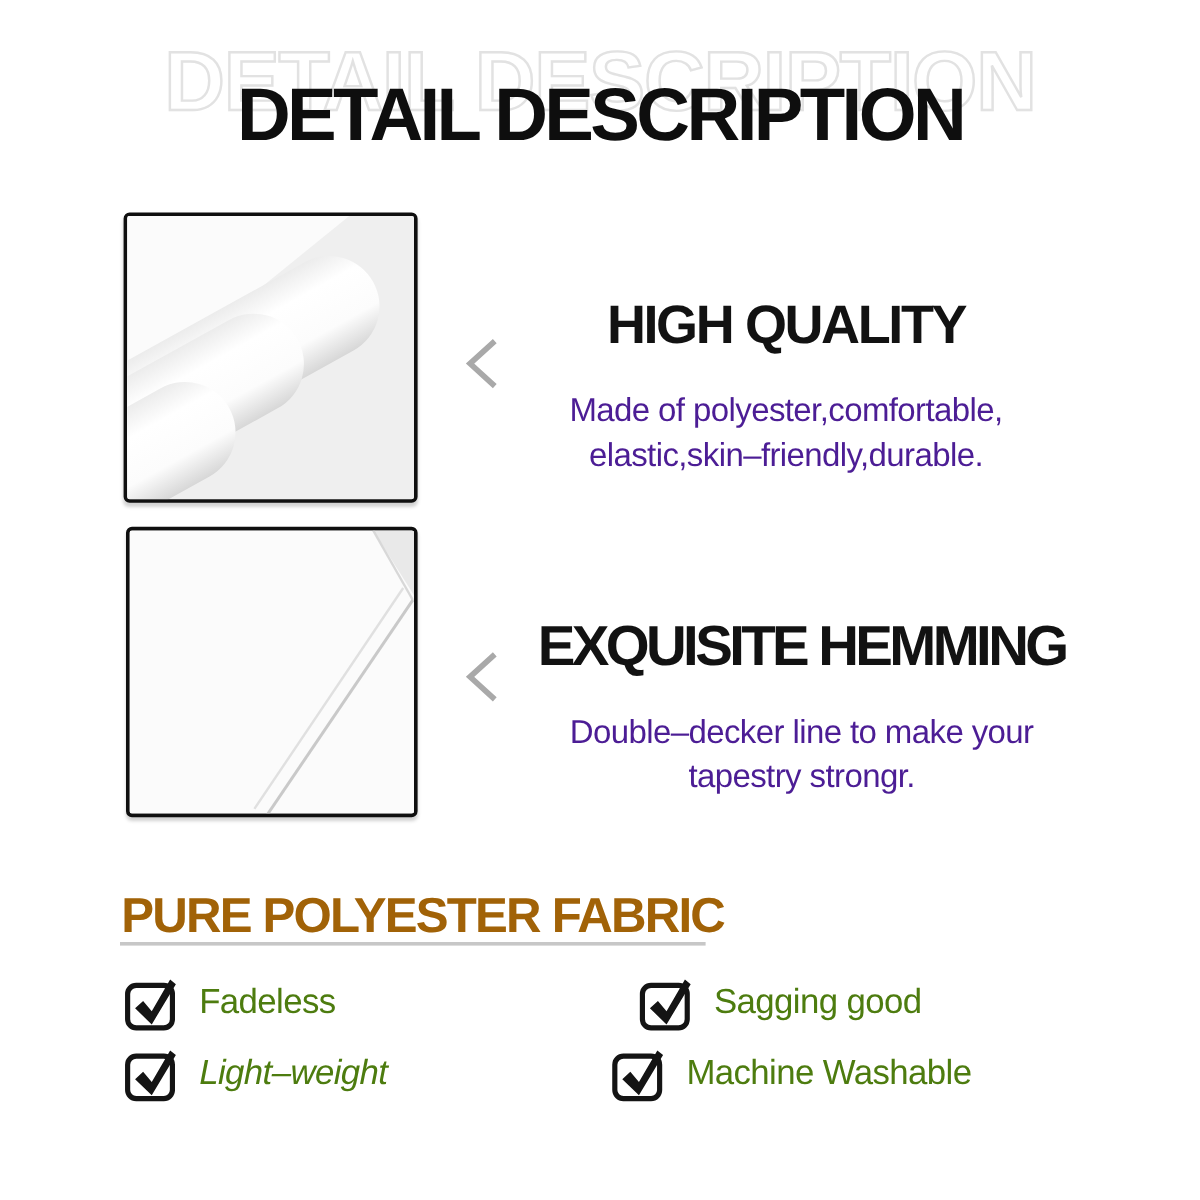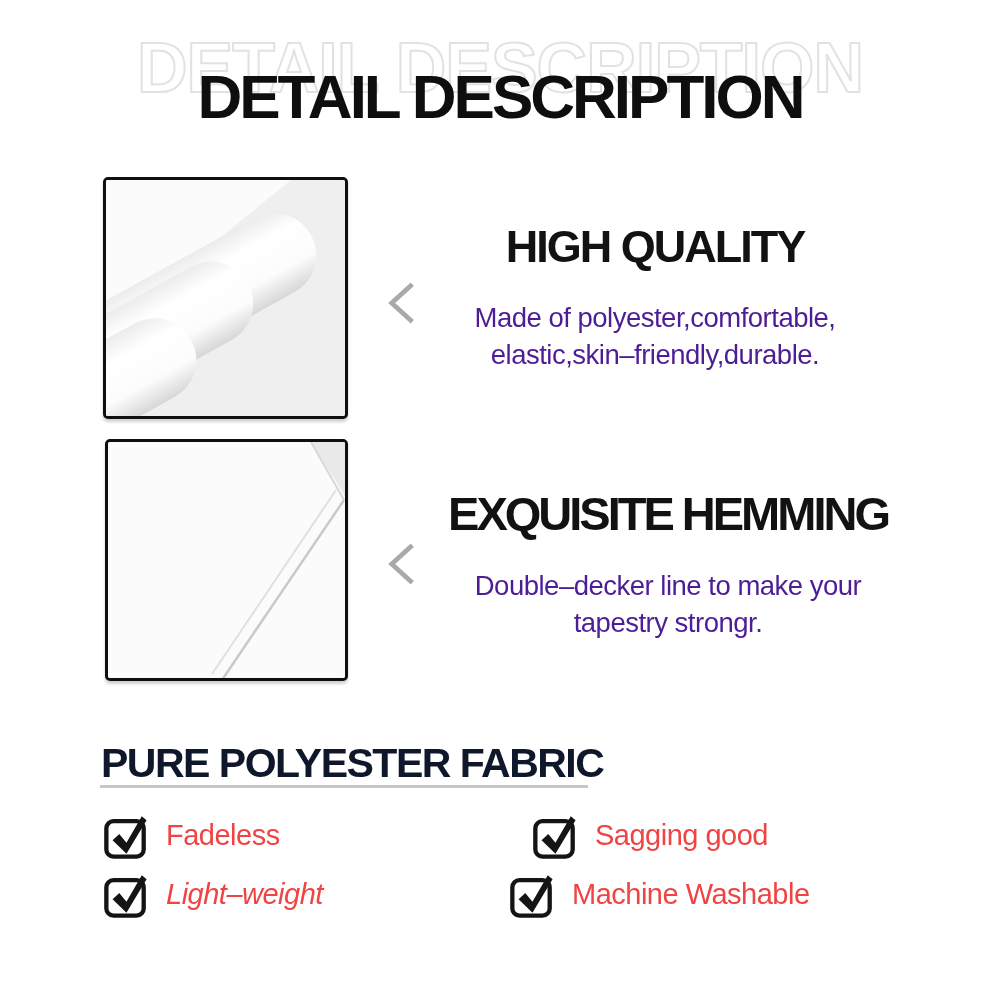--- a/index.html
+++ b/index.html
@@ -36,49 +36,49 @@
   
   .chevron { position:absolute; width:30px; height:46px; }
   .chev1 { left:387px; top:280px; }
   .chev2 { left:387px; top:541px; }
 
   
   .feature-text { position:absolute; width:520px; text-align:center; }
   .ft1 { left:395px; top:224px; }
   .ft2 { left:408px; top:490px; }
   .feature-title {
-    font-weight:700; line-height:1; color:#121212;
+    font-weight:700; line-height:1; color:#121212;margin-top:24px;
   }
   .ft1 .feature-title { font-size:45px; letter-spacing:-2px; }
   .ft2 .feature-title { font-size:47px; letter-spacing:-3px; }
   .feature-desc { margin-top:30px; }
   .feature-desc p {
     font-size:27.5px; line-height:37px; color:#4c1d95; letter-spacing:-0.5px;
   }
 
   
   .fabric-title {
     position:absolute; left:101px; top:743px;
     font-size:41px; font-weight:700; line-height:1; letter-spacing:-1.5px;
-    color:#0f172a; white-space:nowrap;
+    color:#a16207; white-space:nowrap;
   }
   .title-underline {
     position:absolute; left:100px; top:785px; width:488px; height:3px;
     background:#c7c7c7;
   }
 
   
   .check-item { position:absolute; display:flex; align-items:center; }
   .ci0 { left:103px; top:811px; }
   .ci1 { left:532px; top:811px; }
   .ci2 { left:103px; top:870px;font-style:italic; }
   .ci3 { left:509px; top:870px; }
   .checkbox-icon { width:45px; height:49px; flex:0 0 auto; }
   .check-label {
-    margin-left:18px; font-size:29px; color:#ef4444; letter-spacing:-0.5px;
+    margin-left:18px; font-size:29px; color:#4d7c0f; letter-spacing:-0.5px;
     white-space:nowrap;
   }
 </style>
 </head>
 <body>
 
 <div class="page">
 
   <div class="ghost-title">DETAIL DESCRIPTION</div>
   <h1 class="main-title">DETAIL DESCRIPTION</h1>

